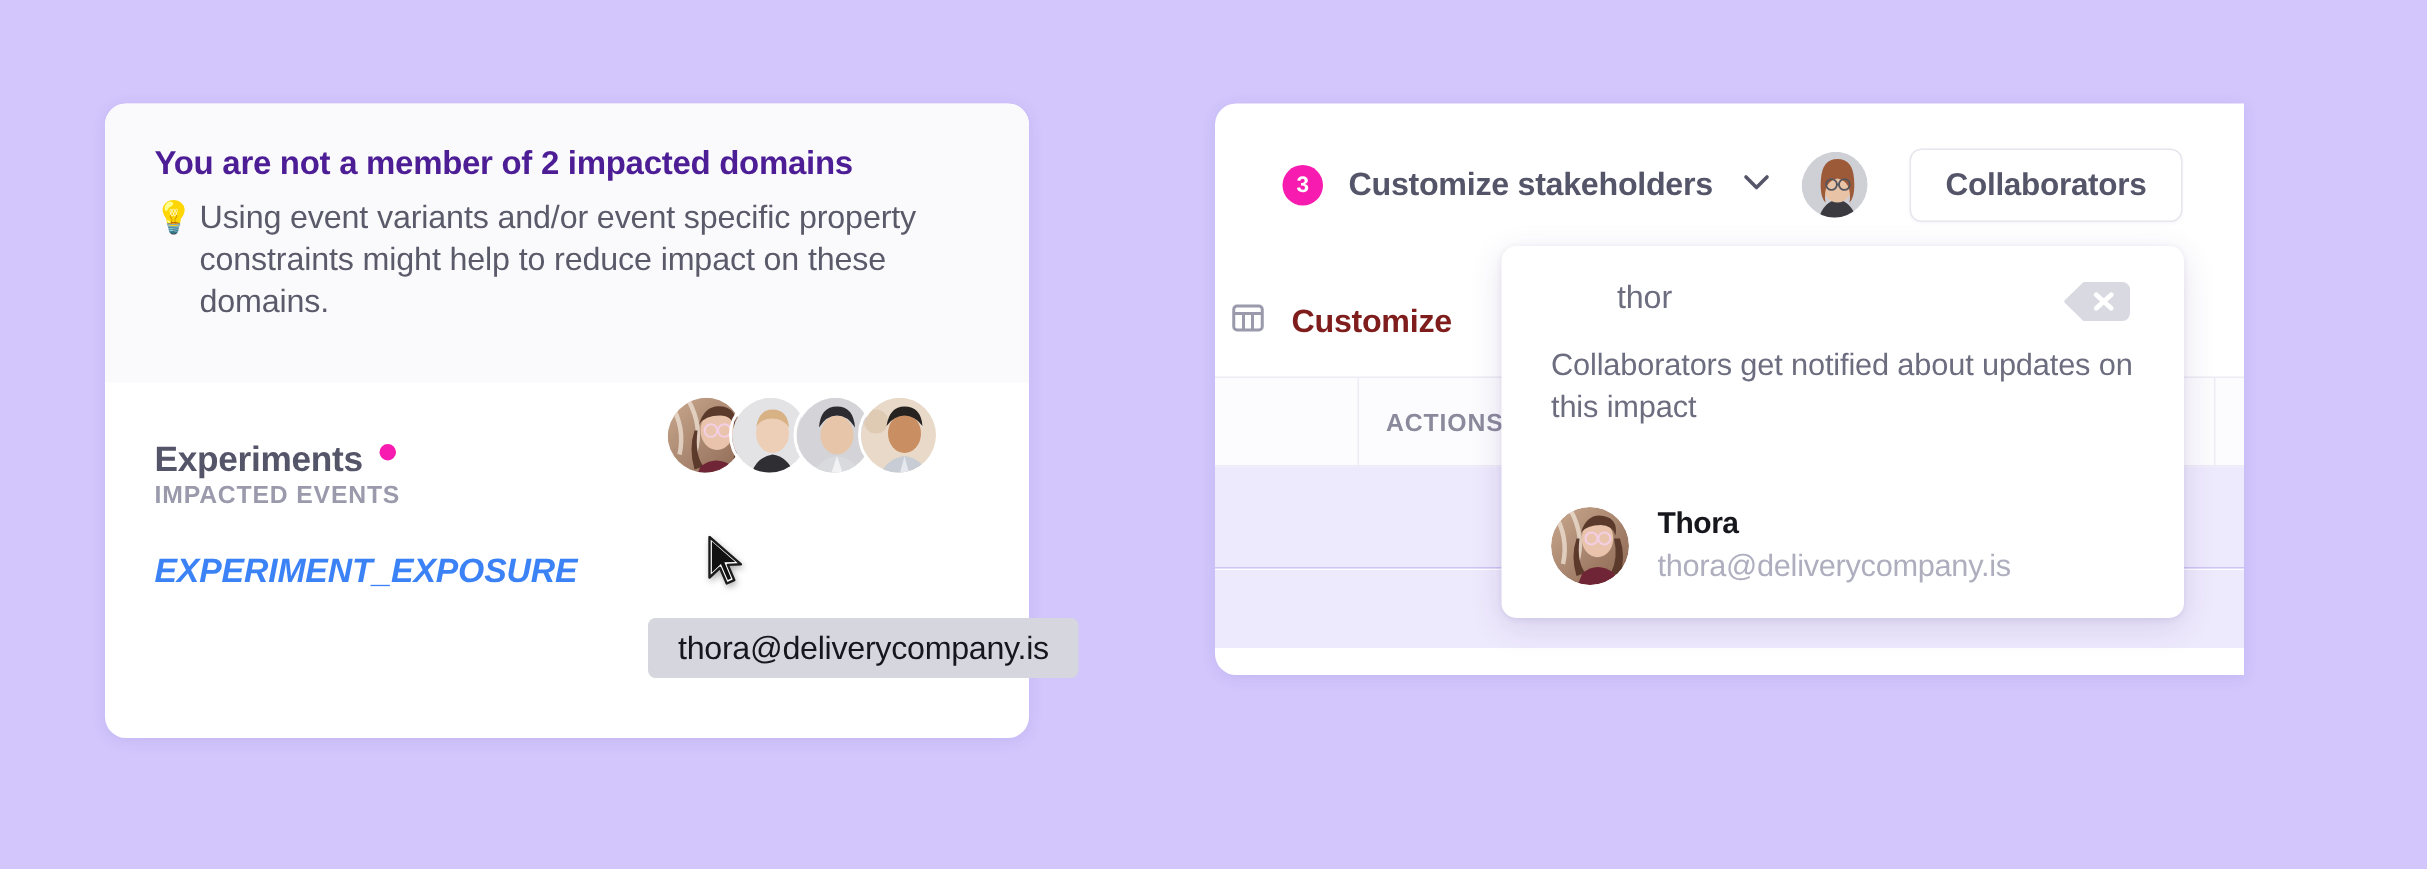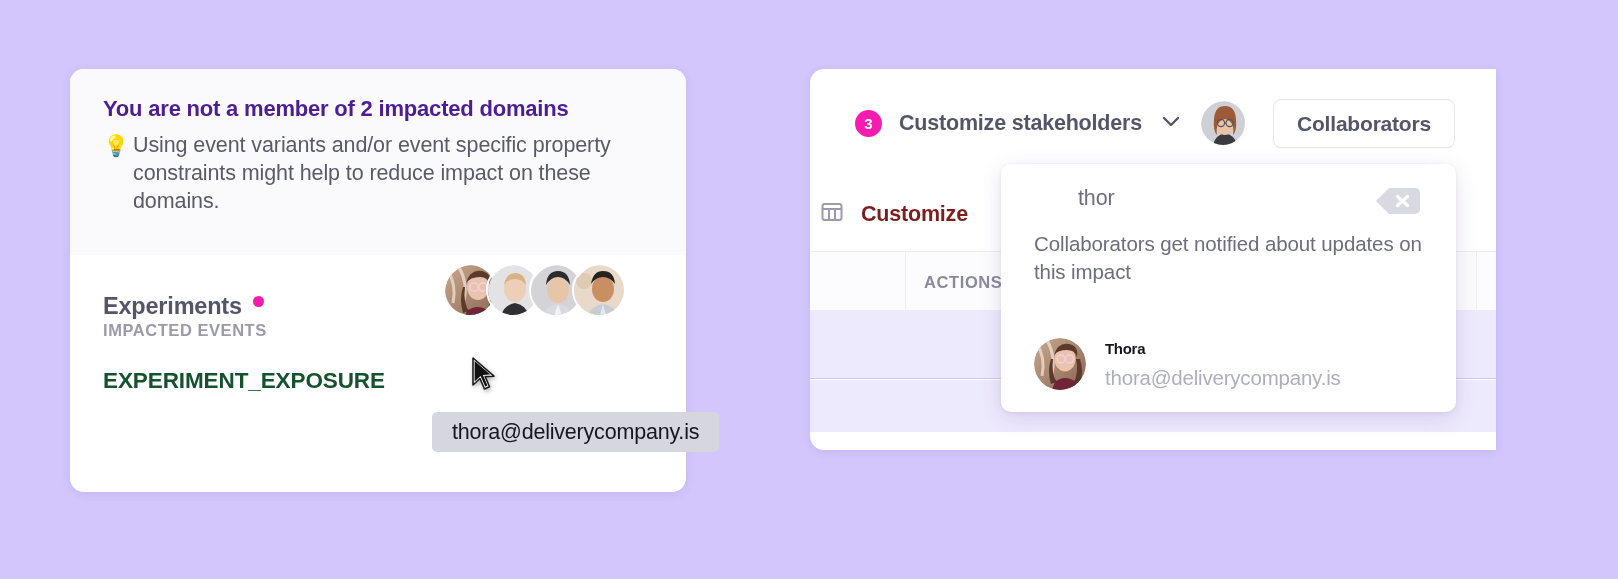--- a/index.html
+++ b/index.html
@@ -103,25 +103,26 @@
   }
 
   .exp-sub {
     color: #9a9aac;
     font-size: 16.5px;
     font-weight: bold;
     letter-spacing: 0.55px;
   }
 
   .exp-name {
-    color: #14532d;
+    color: #3b82f6;
     font-size: 22.5px;
     font-weight: bold;
     letter-spacing: -0.1px;
     margin-top: 28px;
+    font-style: italic;
   }
 
   
   .avatar-stack {
     position: absolute;
     left: 373px;
     top: 8px;
     display: flex;
   }
 
@@ -399,21 +400,21 @@
     height: 52px;
     border-radius: 50%;
     overflow: hidden;
     flex: 0 0 52px;
   }
 
   .panel-item-text { margin-left: 19px; }
 
   .panel-item-name {
     color: #16161d;
-    font-size: 15px;
+    font-size: 20px;
     font-weight: bold;
     letter-spacing: -0.3px;
     line-height: 26px;
   }
 
   .panel-item-email {
     color: #aeaebf;
     font-size: 20.5px;
     letter-spacing: -0.2px;
     line-height: 28px;

